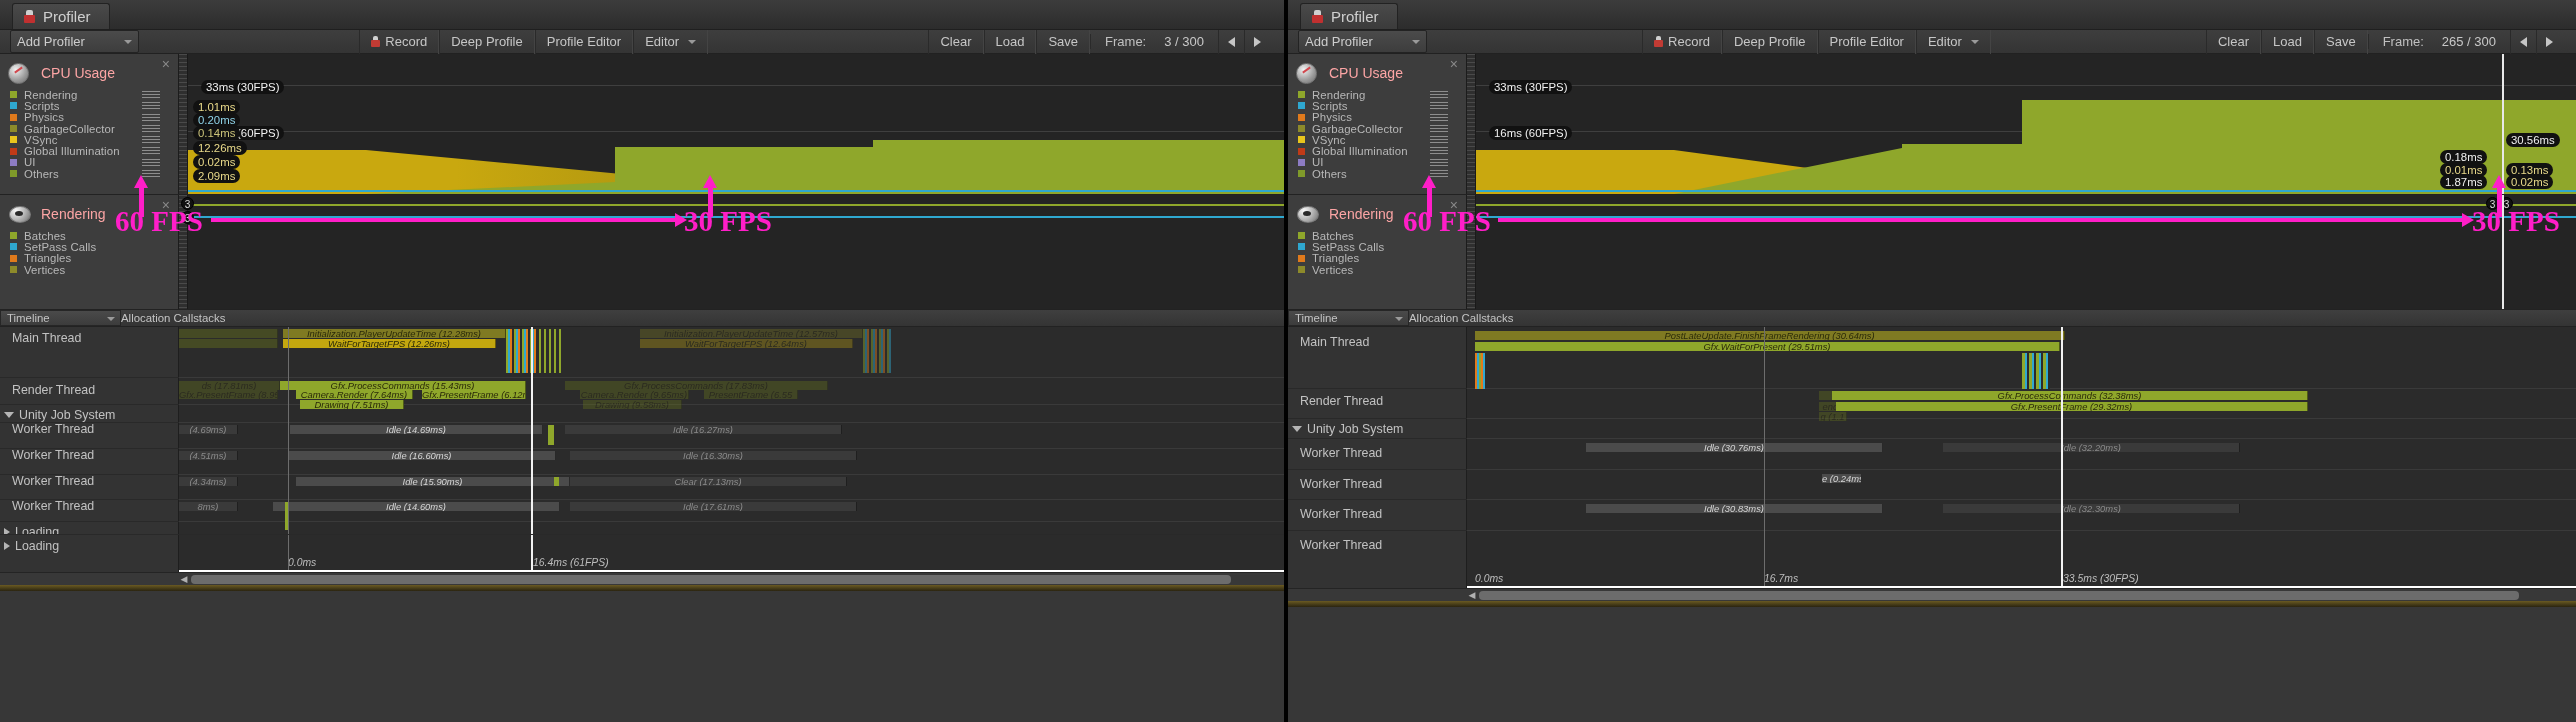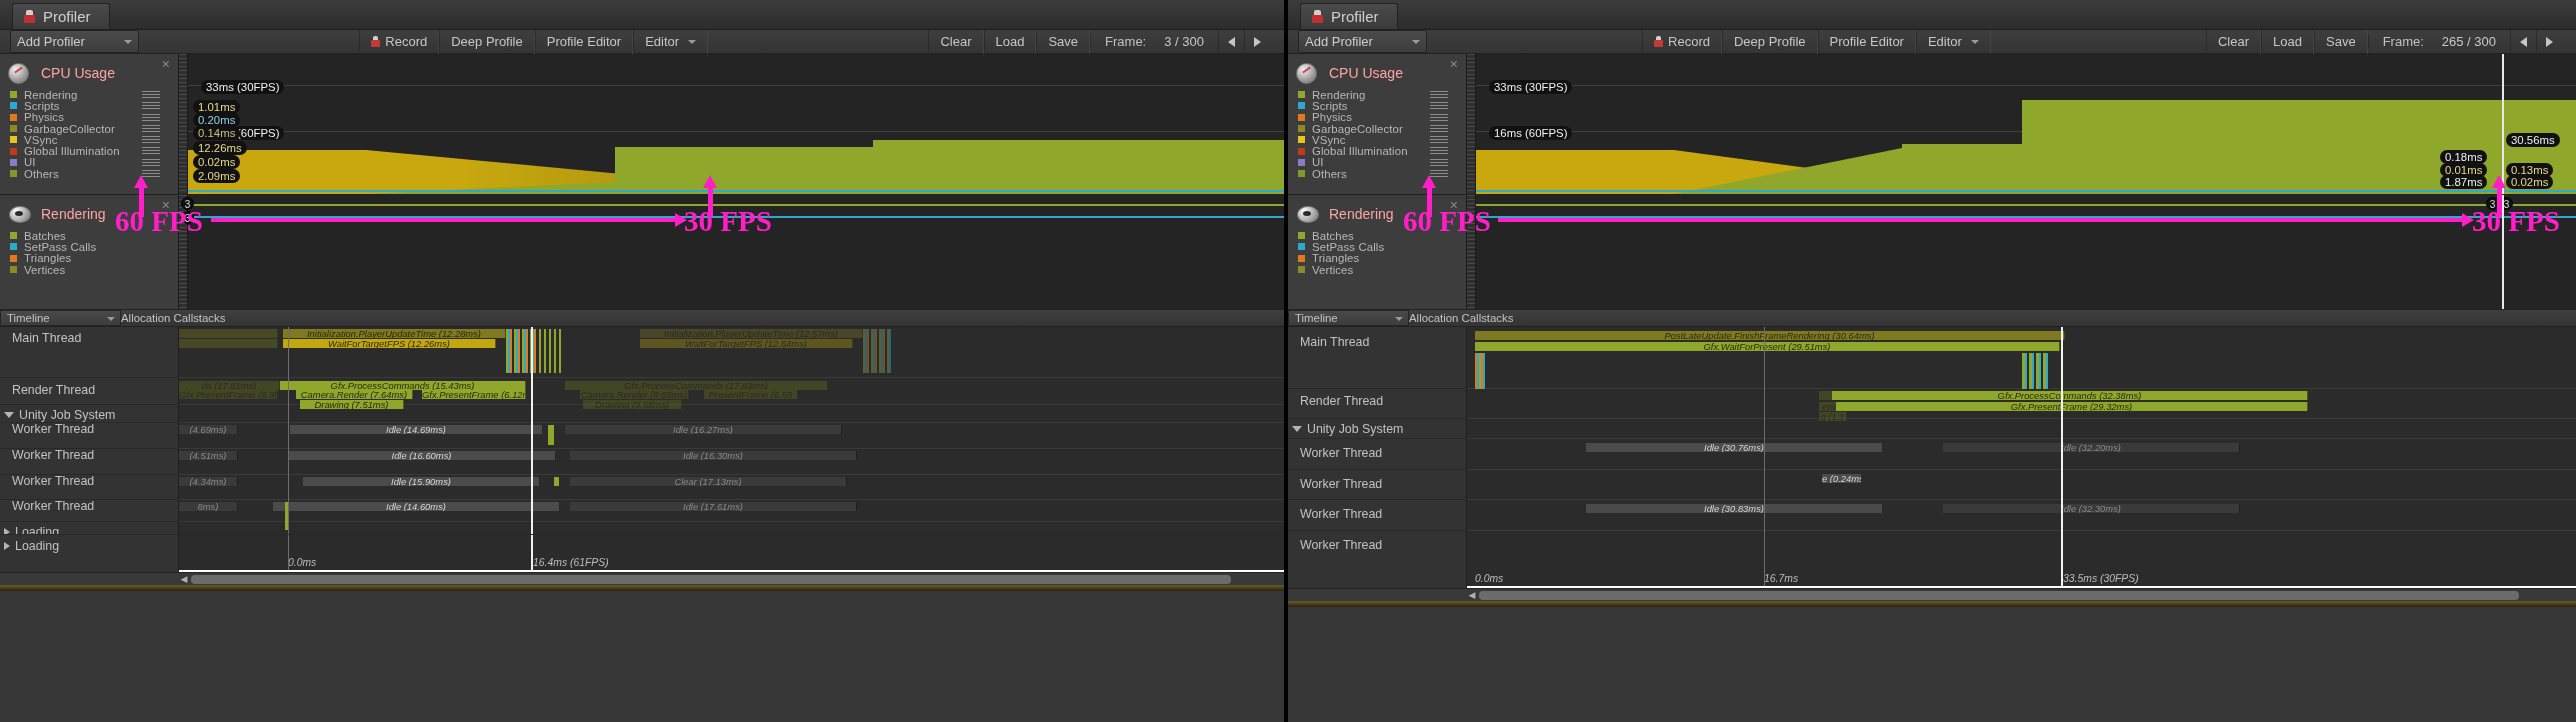--- a/index.html
+++ b/index.html
@@ -458,21 +458,21 @@
         <div class="bar idle dim" style="left:0px;top:98px;width:59px">(4.69ms)</div>
         <div class="bar idle" style="left:111px;top:98px;width:253px">Idle (14.69ms)</div>
         <div class="bar idle dim" style="left:386px;top:98px;width:277px">Idle (16.27ms)</div>
         <div style="position:absolute;left:369px;top:98px;width:6px;height:20px;background:#8fa72b"></div>
 
         <div class="bar idle dim" style="left:0px;top:124px;width:59px">(4.51ms)</div>
         <div class="bar idle" style="left:109px;top:124px;width:268px">Idle (16.60ms)</div>
         <div class="bar idle dim" style="left:391px;top:124px;width:287px">Idle (16.30ms)</div>
 
         <div class="bar idle dim" style="left:0px;top:150px;width:59px">(4.34ms)</div>
-        <div class="bar idle" style="left:124px;top:150px;width:237px">Idle (15.90ms)</div>
+        <div class="bar idle" style="left:117px;top:150px;width:274px">Idle (15.90ms)</div>
         <div class="bar idle dim" style="left:391px;top:150px;width:277px">Clear (17.13ms)</div>
         <div style="position:absolute;left:375px;top:150px;width:5px;height:9px;background:#8fa72b"></div>
 
         <div class="bar idle dim" style="left:0px;top:175px;width:59px">8ms)</div>
         <div class="bar idle" style="left:94px;top:175px;width:287px">Idle (14.60ms)</div>
         <div class="bar idle dim" style="left:391px;top:175px;width:287px">Idle (17.61ms)</div>
         <div style="position:absolute;left:106px;top:175px;width:4px;height:28px;background:#8fa72b"></div>
 
         <div class="tl-mark" style="left:109px"></div>
         <div class="tl-play" style="left:352px"></div>

